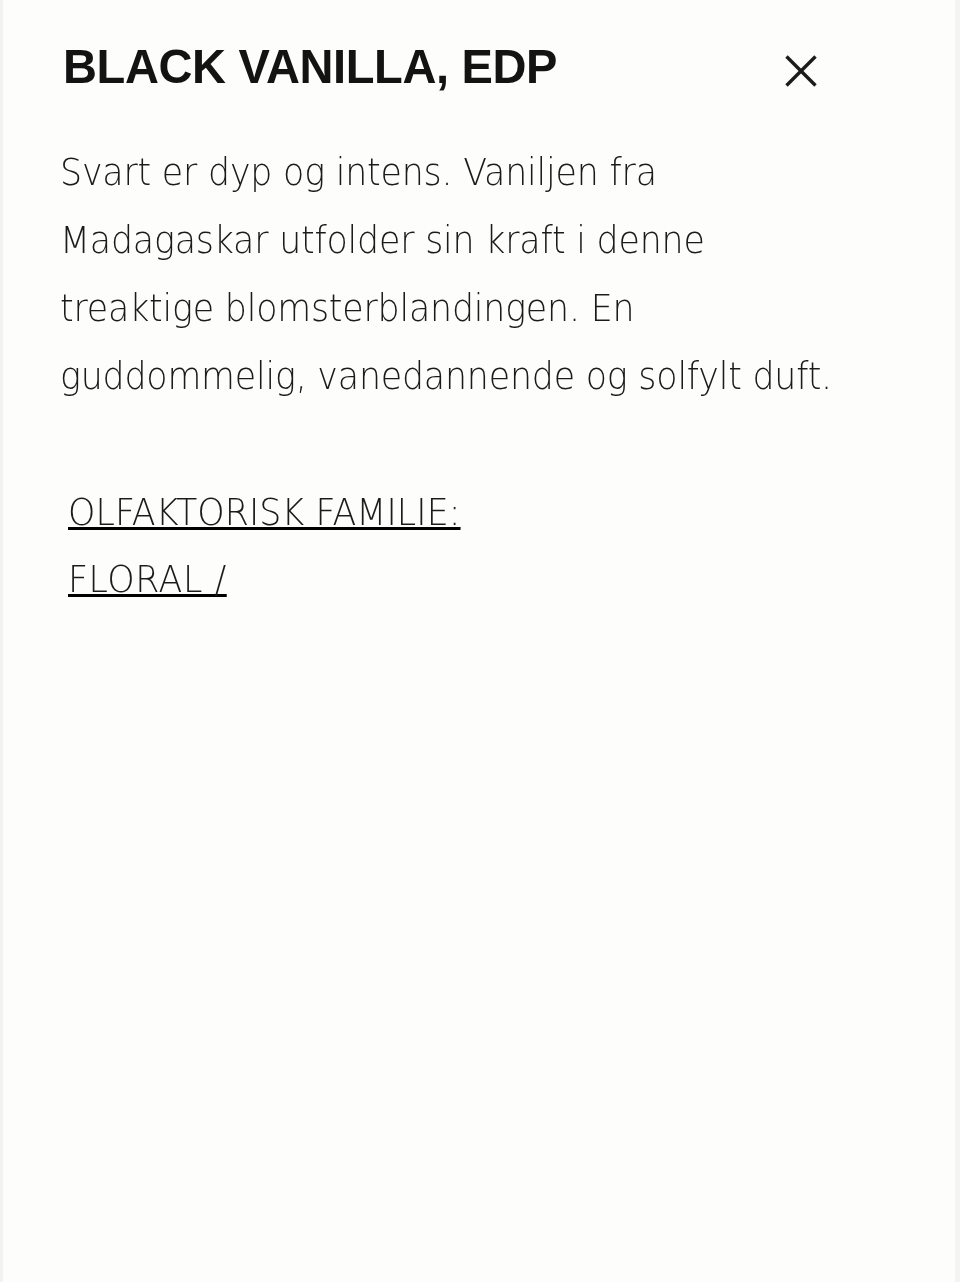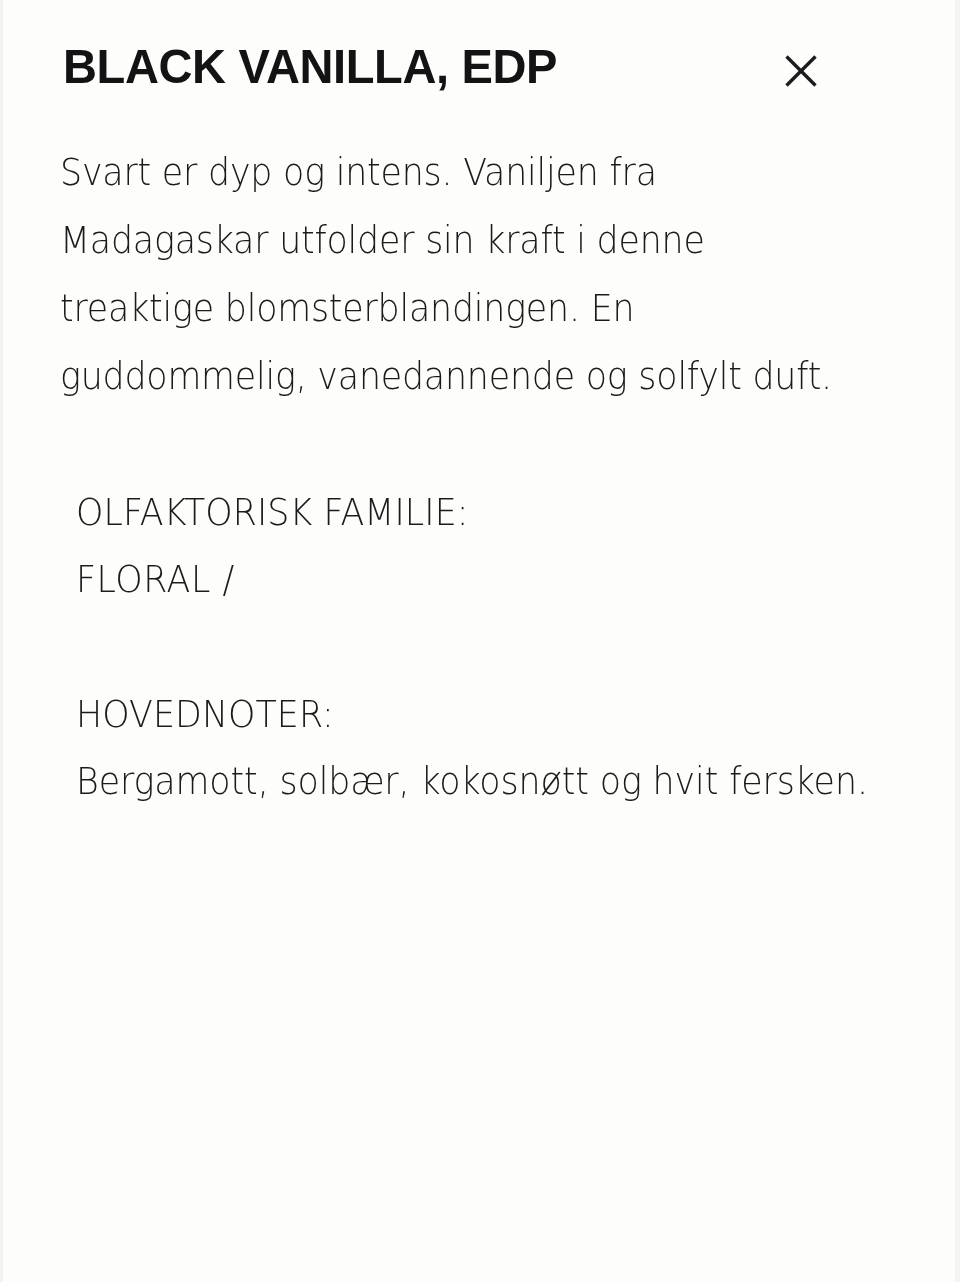--- a/index.html
+++ b/index.html
@@ -74,23 +74,24 @@
     line-height: 68px;
     color: #1b1b1b;
     letter-spacing: -0.2px;
     max-width: 830px;
     transform: scaleX(0.94);
     transform-origin: left top;
   }
 
   
   .sections {
-    margin: 16px;
+    margin: 8px;
     padding: 0;
     list-style: none;
+    text-decoration: underline;
   }
 
   .section {
     margin-top: 68px;
   }
 
   .section-label,
   .section-value {
     margin: 0;
     font-family: "DejaVu Sans", "Liberation Sans", sans-serif;
@@ -132,21 +133,17 @@
 
   <p class="intro">Svart er dyp og intens. Vaniljen fra Madagaskar utfolder sin kraft i denne treaktige blomsterblandingen. En guddommelig, vanedannende og solfylt duft.</p>
 
   <ul class="sections">
 
     <li class="section section--family">
       <p class="section-label">OLFAKTORISK FAMILIE:</p>
       <p class="section-value">FLORAL /</p>
     </li>
 
-    <li class="section">
-      <p class="section-label">HOVEDNOTER:</p>
-      <p class="section-value">Bergamott, solbær, kokosnøtt og hvit fersken.</p>
-    </li>
 
 
 
   </ul>
 </div>
 
 </body></html>

